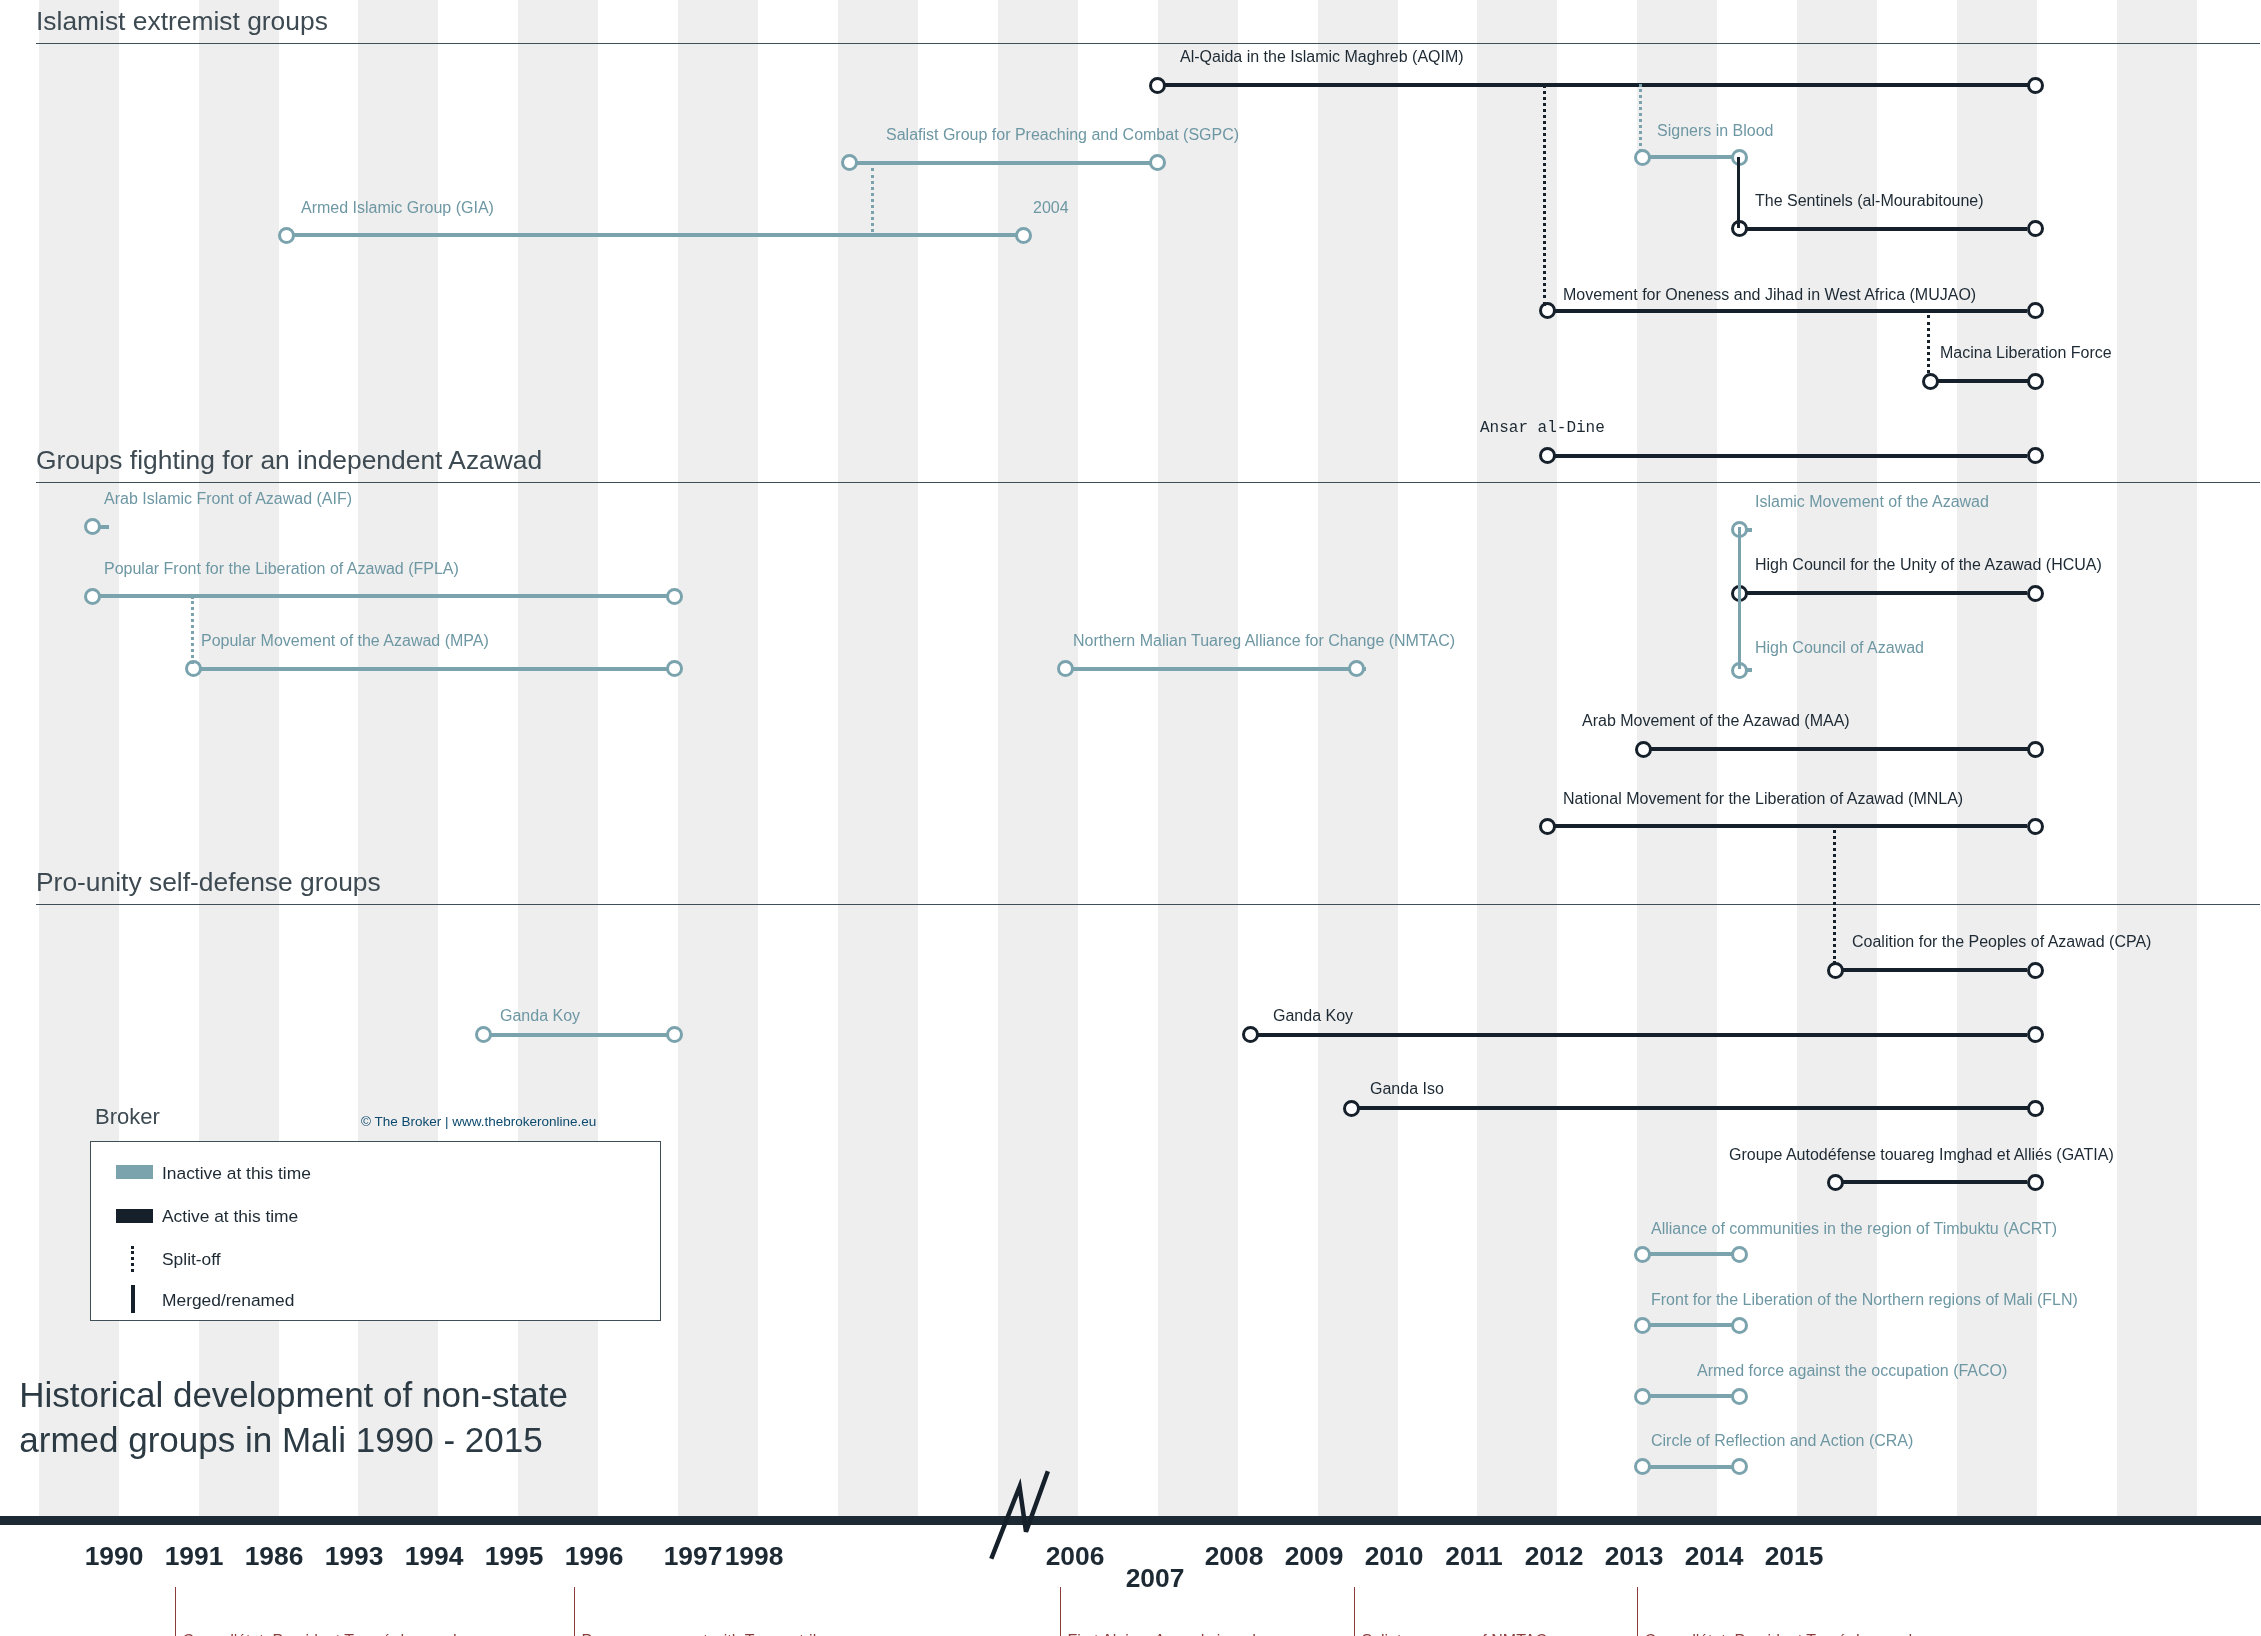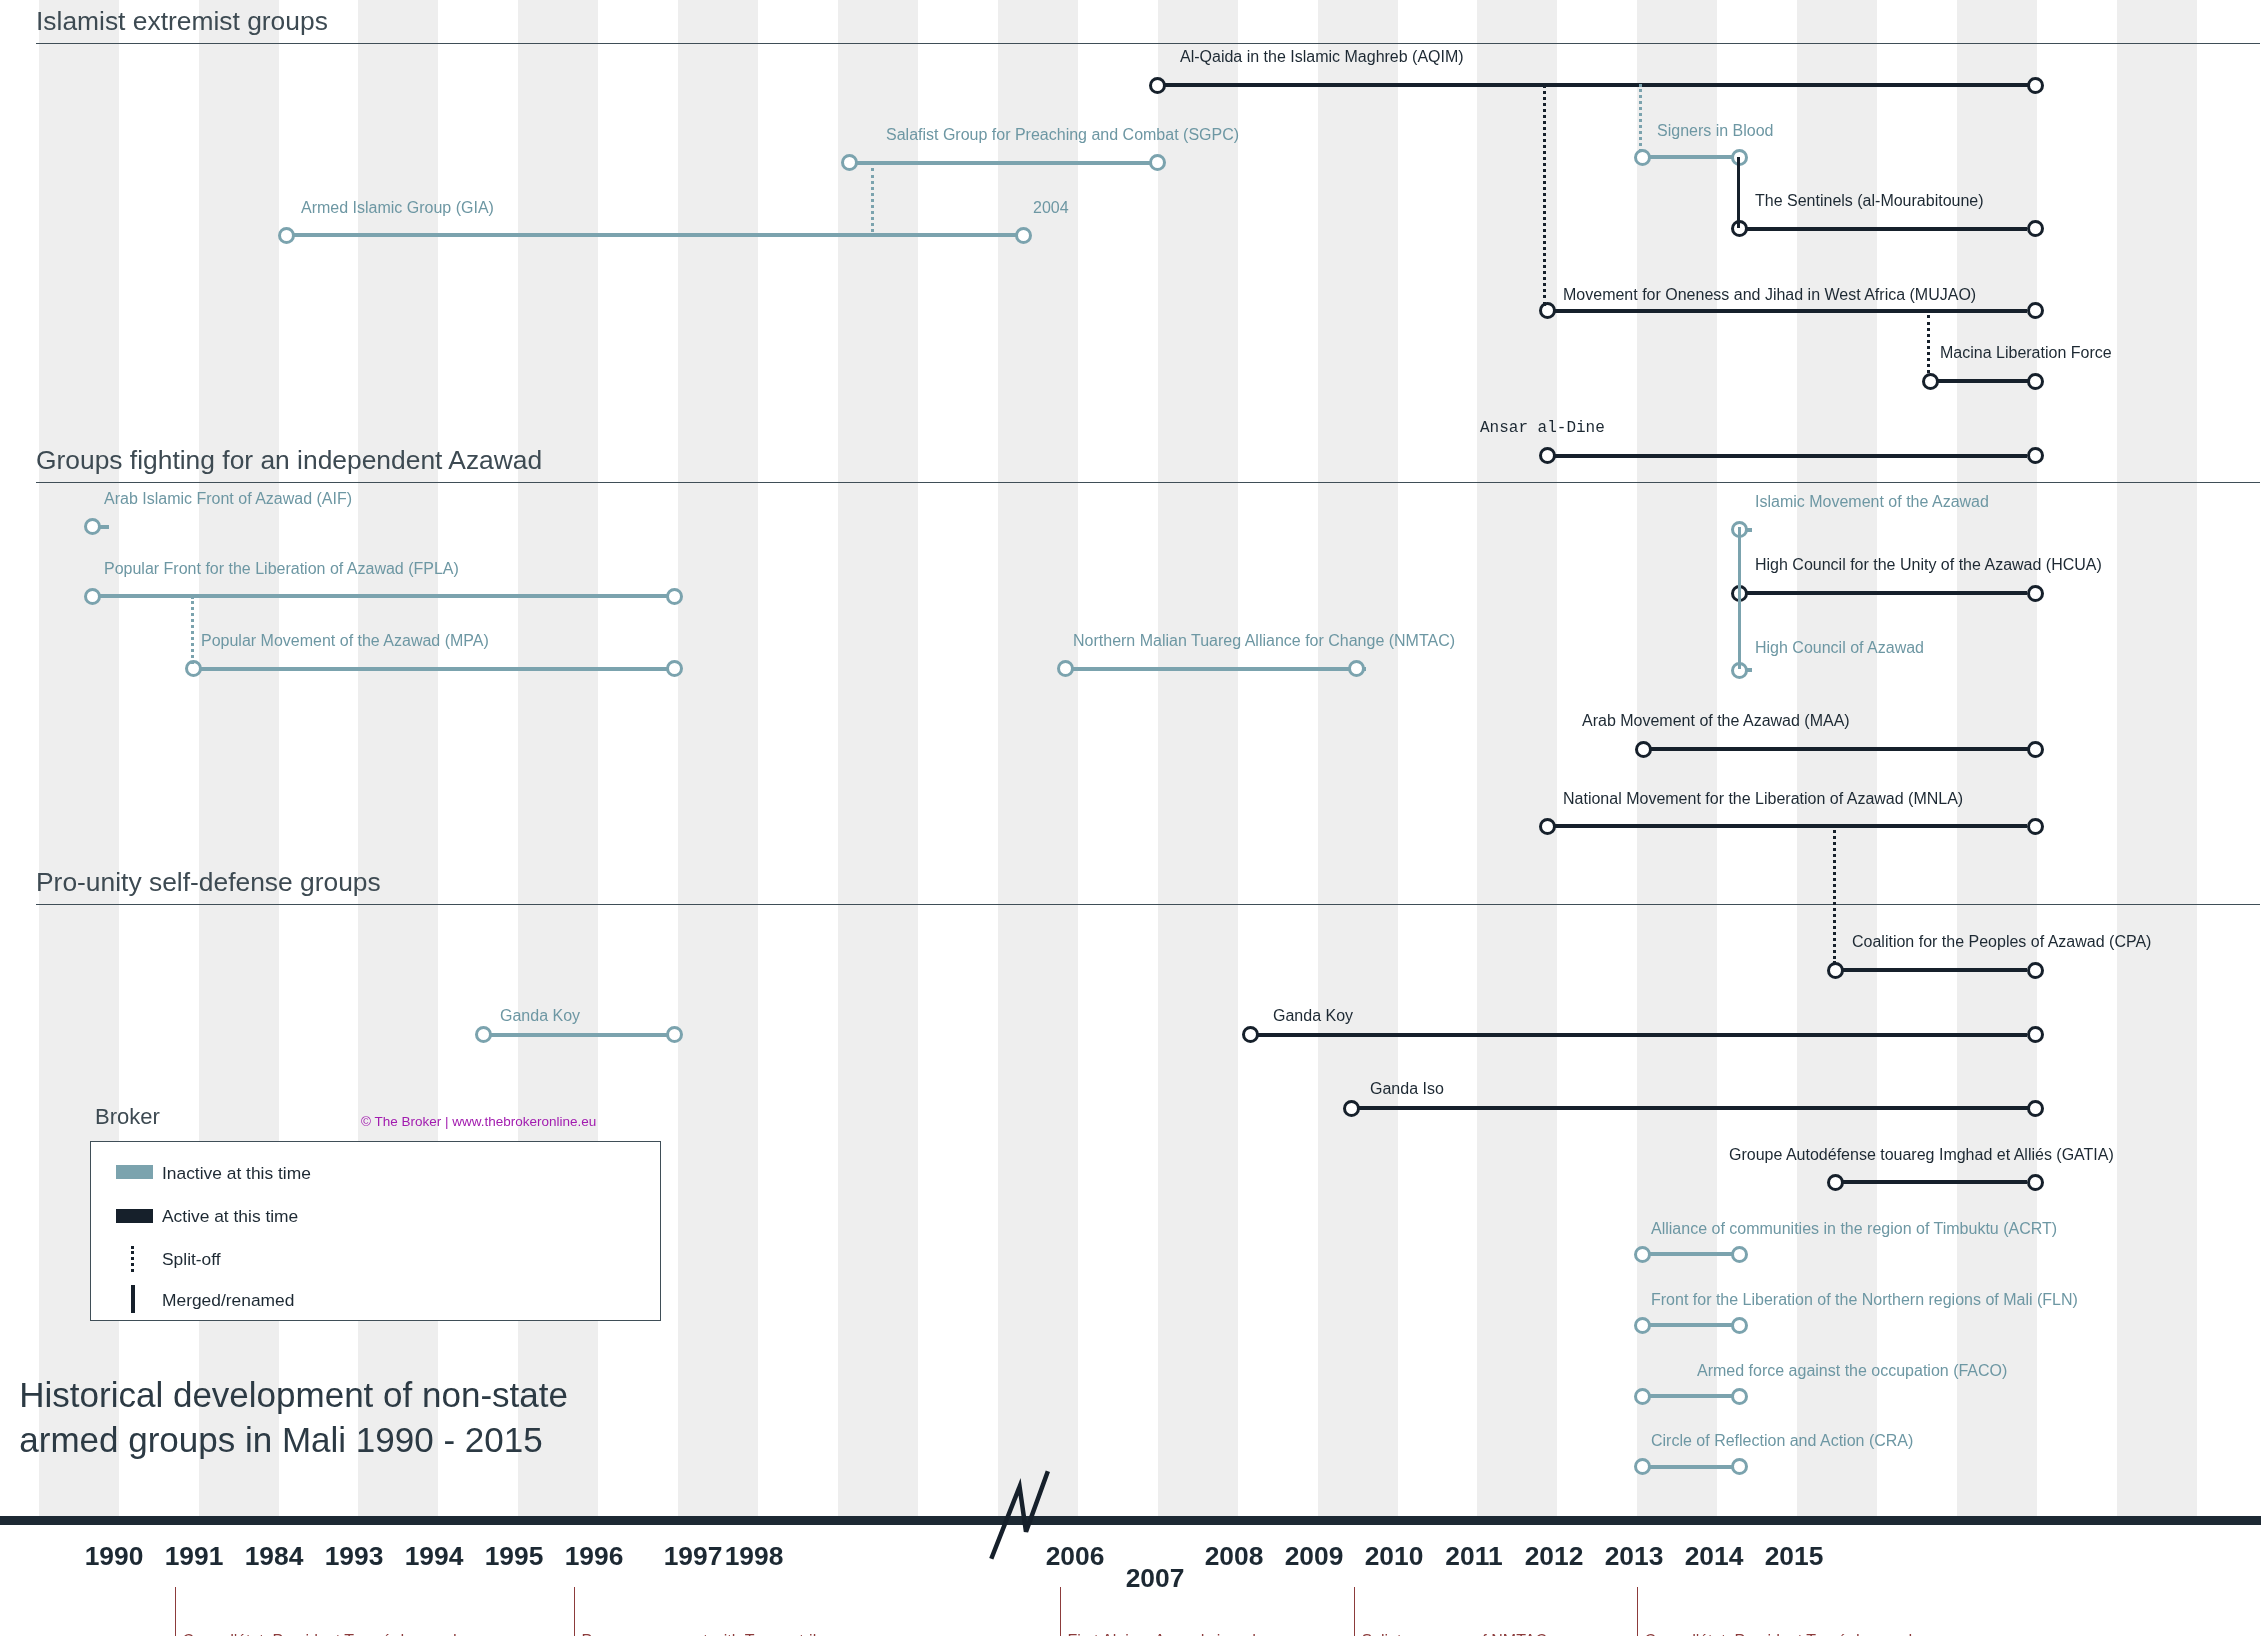--- a/index.html
+++ b/index.html
@@ -74,21 +74,21 @@
     box-sizing:border-box;
   }
   #legend-title{
     position:absolute;left:95px;top:1104px;
     font-size:22px;color:#3d4a52;
   }
   .legend-swatch{position:absolute;}
   .legend-text{position:absolute;left:71px;font-size:17.4px;color:#1d2933;white-space:nowrap;}
   #copyright{
     position:absolute;left:361px;top:1114px;
-    font-size:13.5px;color:#a21caf;
+    font-size:13.5px;color:#0c4a6e;
   }
 
   #main-title{
     position:absolute;left:19.3px;top:1373px;
     font-size:35px;line-height:1.28;color:#2c3a44;
   }
 
   #axis{
     position:absolute;left:0;top:1516px;width:2261px;height:9px;
     background:#1d2933;
@@ -297,21 +297,21 @@
 
   <div id="axis"></div>
   <div id="axis-break">
     <svg width="71" height="90" viewBox="0 0 110 140">
       <polyline points="8,138 52,26 62,96 96,2" fill="none" stroke="#16202b" stroke-width="7"></polyline>
     </svg>
   </div>
 
   <div class="year" style="left:74px;width:80px;">1990</div>
   <div class="year" style="left:154px;width:80px;">1991</div>
-  <div class="year" style="left:234px;width:80px;">1984</div>
+  <div class="year" style="left:234px;width:80px;">1986</div>
   <div class="year" style="left:314px;width:80px;">1993</div>
   <div class="year" style="left:394px;width:80px;">1994</div>
   <div class="year" style="left:474px;width:80px;">1995</div>
   <div class="year" style="left:554px;width:80px;">1996</div>
   <div class="year" style="left:653px;width:80px;">1997</div>
   <div class="year" style="left:714px;width:80px;">1998</div>
   <div class="year" style="left:1035px;width:80px;">2006</div>
   <div class="year" style="left:1115px;width:80px;margin-top:22px;">2007</div>
   <div class="year" style="left:1194px;width:80px;">2008</div>
   <div class="year" style="left:1274px;width:80px;">2009</div>

